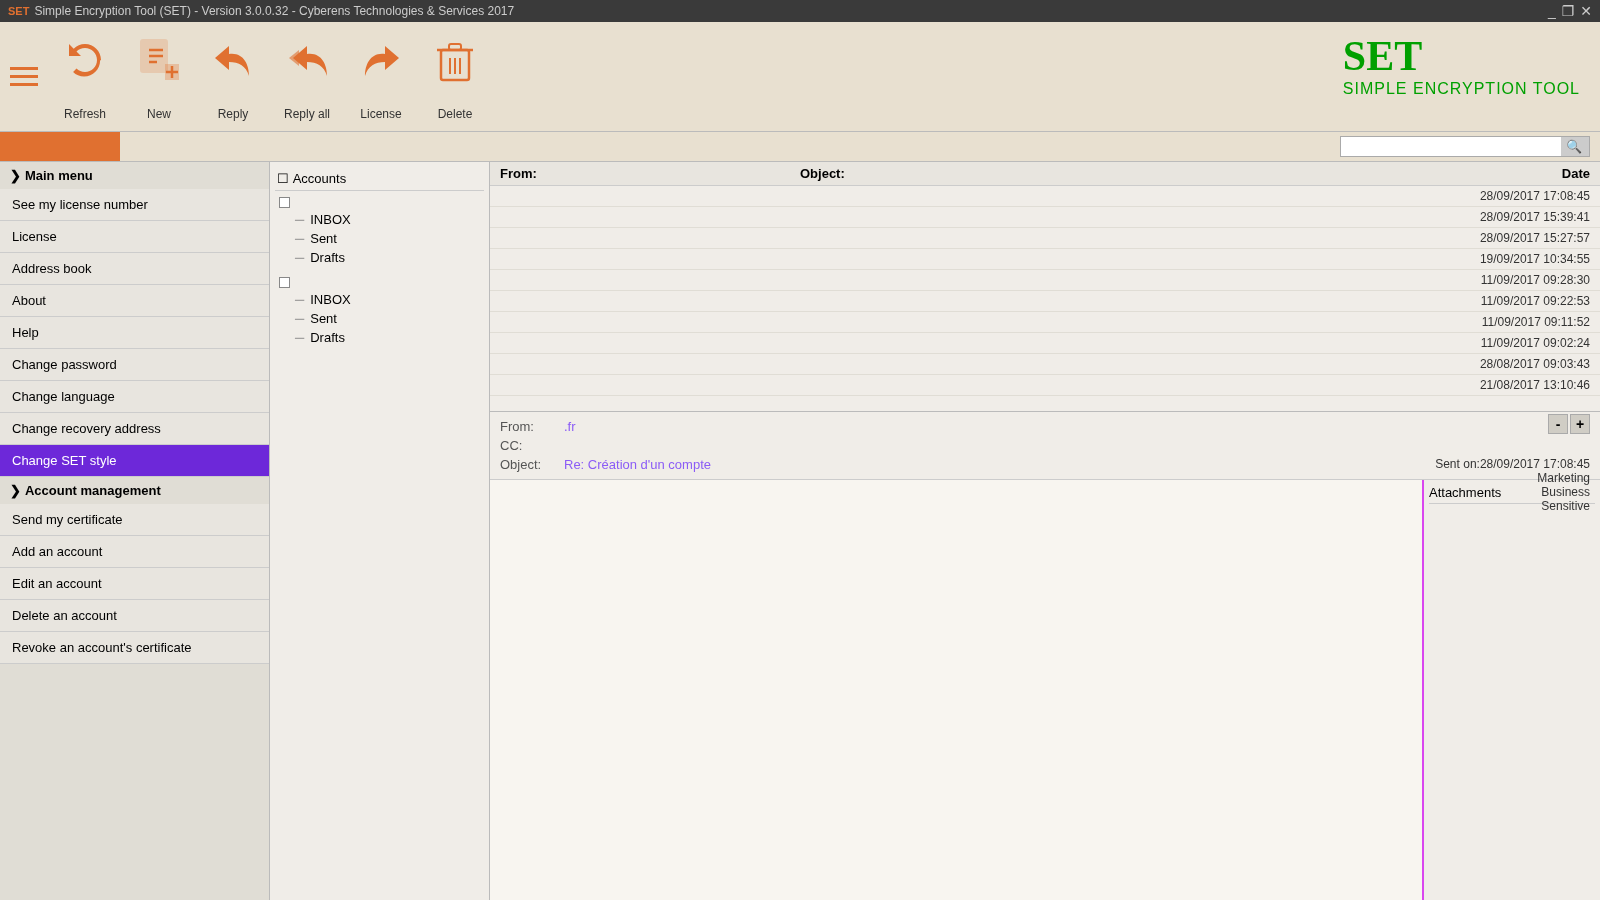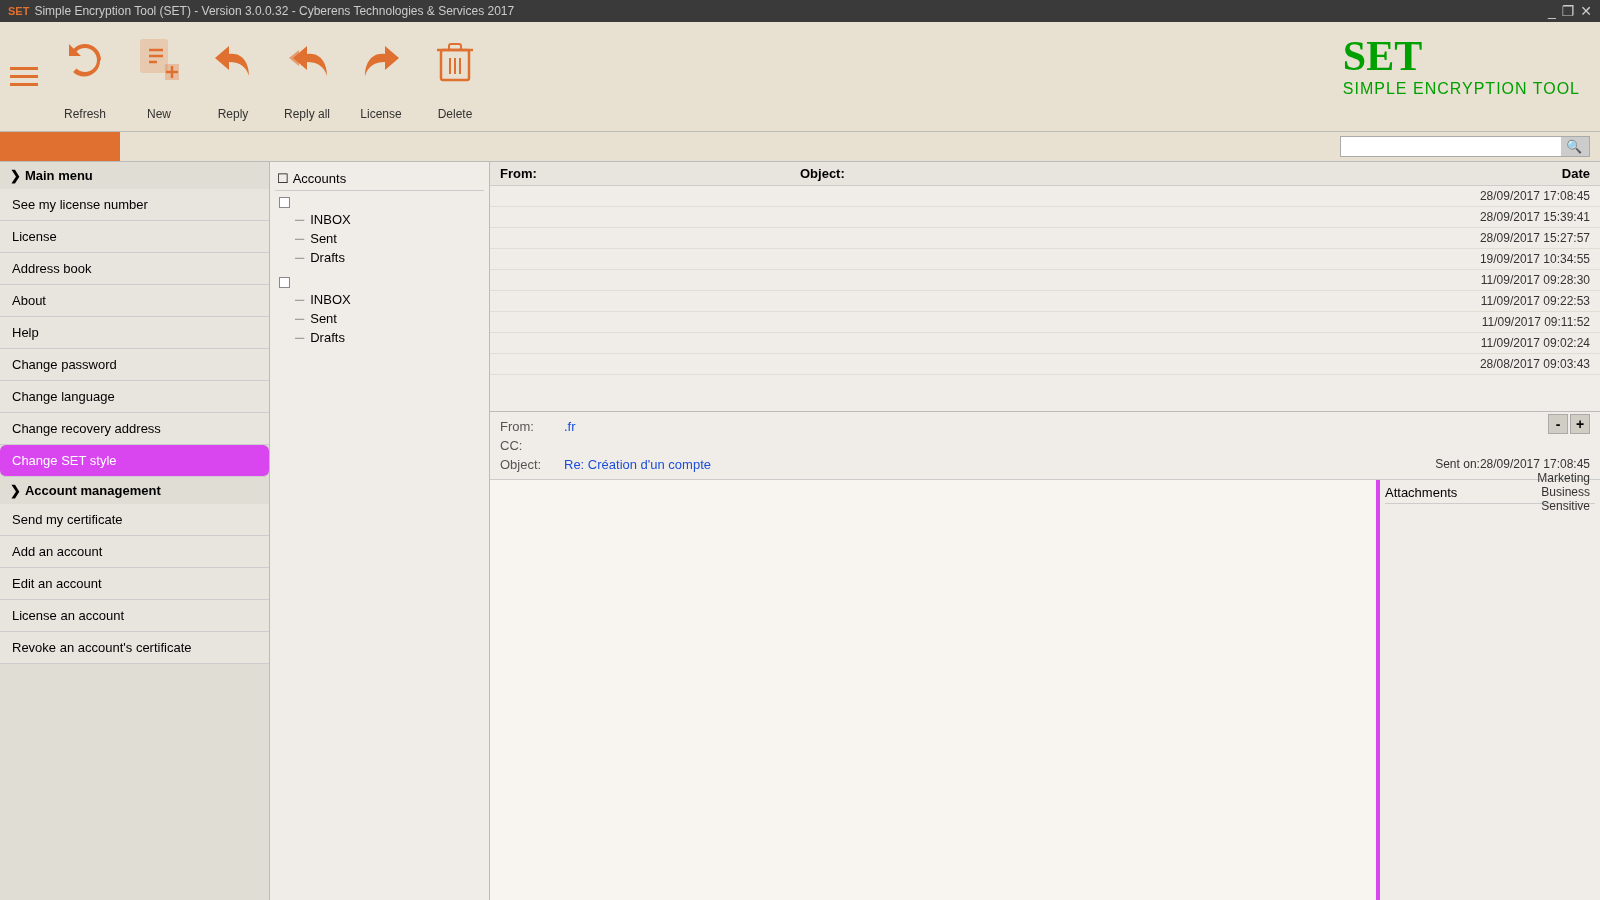--- a/index.html
+++ b/index.html
@@ -126,21 +126,21 @@
       align-items: center;
       gap: 4px;
     }
     .sidebar-item {
       padding: 8px 12px;
       border-bottom: 1px solid #ccc;
       cursor: pointer;
       background: #e8e5df;
       font-size: 13px;
     }
-    .sidebar-item.active { background: #d946ef; color: white; border-radius: 6px; }
+    .sidebar-item.active { background: #6d28d9; color: white; }
 
     
     #account-tree {
       width: 220px;
       background: #f0ede8;
       border-right: 1px solid #bbb;
       flex-shrink: 0;
       padding: 5px;
       overflow-y: auto;
     }
@@ -223,21 +223,21 @@
       padding: 5px 10px;
       font-size: 13px;
       position: relative;
     }
     #email-preview-header .preview-row {
       padding: 2px 0;
       display: flex;
       gap: 4px;
     }
     #email-preview-header .preview-label { font-weight: normal; color: #555; min-width: 60px; }
-    #email-preview-header .preview-value { color: #1d4ed8; }
+    #email-preview-header .preview-value { color: #8b5cf6; }
     #email-preview-header .preview-meta {
       position: absolute;
       right: 10px;
       top: 5px;
       text-align: right;
       font-size: 12px;
       color: #333;
     }
     #email-preview-header .zoom-controls {
       position: absolute;
@@ -266,22 +266,22 @@
     }
     #email-body-text {
       flex: 1;
       padding: 10px;
       overflow-y: auto;
       background: #f8f5f0;
       font-size: 13px;
       color: #555;
     }
     #email-attachments {
-      width: 224px;
-      border-left: 4px solid #d946ef;
+      width: 178px;
+      border-left: 2px solid #d946ef;
       background: #f0ede8;
       padding: 5px;
       flex-shrink: 0;
     }
     #email-attachments .attach-header {
       font-size: 13px;
       font-weight: normal;
       border-bottom: 1px solid #ccc;
       padding-bottom: 3px;
       margin-bottom: 5px;
@@ -409,21 +409,21 @@
     <div class="sidebar-item"><span>Change recovery address</span></div>
     <div class="sidebar-item active"><span>Change SET style</span></div>
 
     <div class="sidebar-section-header">
       <span>❯</span>
       <span>Account management</span>
     </div>
     <div class="sidebar-item"><span>Send my certificate</span></div>
     <div class="sidebar-item"><span>Add an account</span></div>
     <div class="sidebar-item"><span>Edit an account</span></div>
-    <div class="sidebar-item"><span>License an account</span></div>
+    <div class="sidebar-item"><span>Delete an account</span></div>
     <div class="sidebar-item"><span>Revoke an account's certificate</span></div>
   </div>
 
   <div id="account-tree">
     <div class="tree-header">
       <span>☐</span>
       <span>Accounts</span>
     </div>
 
     <div>
@@ -504,20 +504,25 @@
           <div class="email-row">
       <div class="email-col-from"></div>
       <div class="email-col-object"></div>
       <div class="email-col-date">11/09/2017 09:02:24</div>
     </div>
           <div class="email-row">
       <div class="email-col-from"></div>
       <div class="email-col-object"></div>
       <div class="email-col-date">28/08/2017 09:03:43</div>
     </div>
+          <div class="email-row">
+      <div class="email-col-from"></div>
+      <div class="email-col-object"></div>
+      <div class="email-col-date">21/08/2017 13:10:46</div>
+    </div>
         </div>
     </div>
 
     <div id="email-preview">
       <div id="email-preview-header">
         <div class="zoom-controls">
           <div class="zoom-btn">-</div>
           <div class="zoom-btn">+</div>
         </div>
         <div class="preview-meta" style="top:45px;right:10px;">

